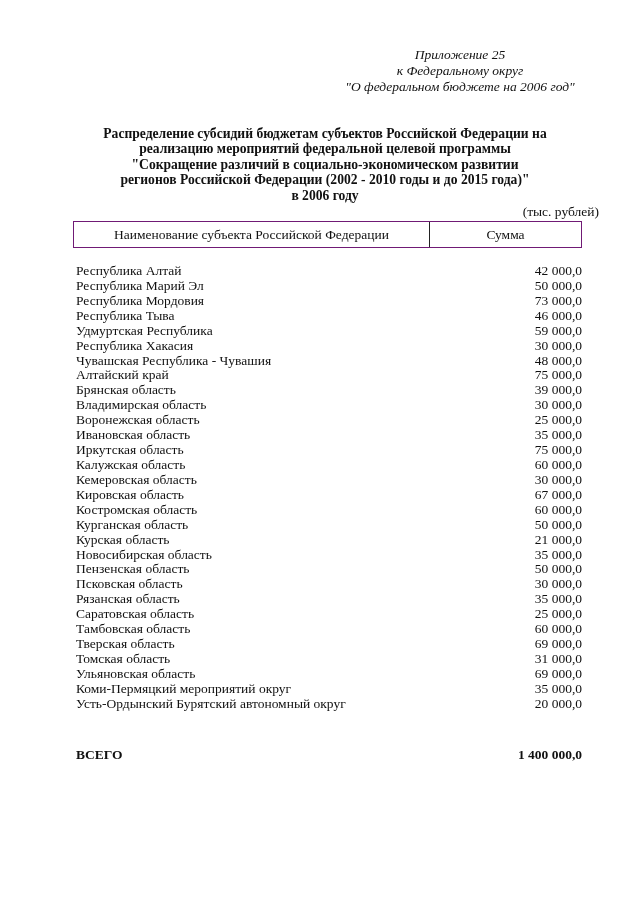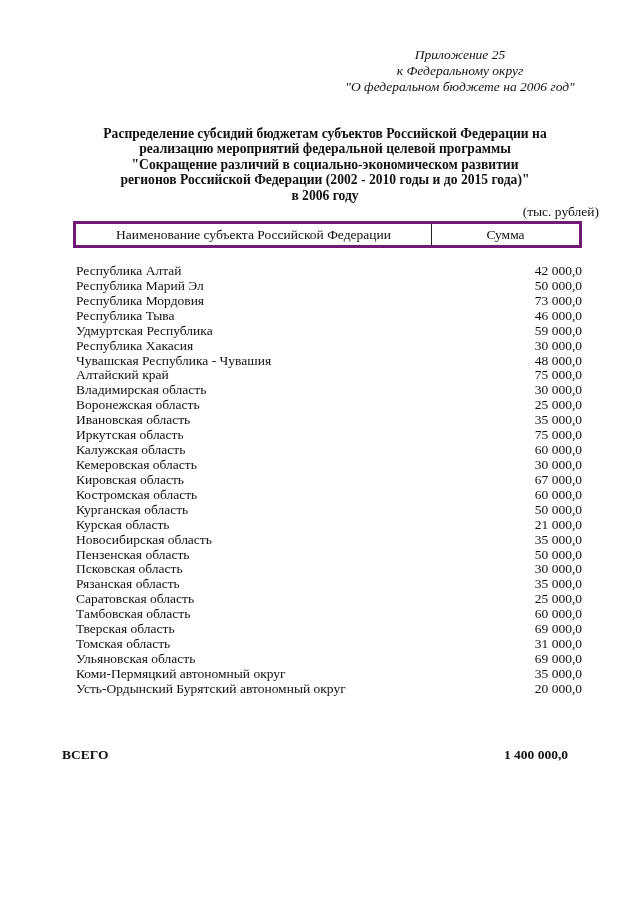--- a/index.html
+++ b/index.html
@@ -42,21 +42,21 @@
       right: 41px;
       font-size: 13.5px;
       white-space: nowrap;
     }
     .table-header {
       position: absolute;
       top: 221px;
       left: 73px;
       width: 509px;
       height: 27px;
-      border: 3px solid #701a75;
+      border: 1px solid #701a75;
       display: flex;
       box-sizing: border-box;
     }
     .th {
       display: flex;
       align-items: center;
       justify-content: center;
       font-size: 13.5px;
       white-space: nowrap;
     }
@@ -73,21 +73,21 @@
       justify-content: space-between;
       height: 14.93px;
       line-height: 14.93px;
       font-size: 13.5px;
     }
     .row .name { white-space: nowrap; }
     .row .value { white-space: nowrap; text-align: right; }
     .total {
       position: absolute;
       top: 747px;
-      left: 62px;
+      left: 76px;
       width: 506px;
       display: flex;
       justify-content: space-between;
       font-weight: bold;
       font-size: 13.5px;
     }
   </style>
 </head>
 <body>
 
@@ -139,20 +139,24 @@
     </div>
     <div class="row">
       <span class="name">Чувашская Республика - Чувашия</span>
       <span class="value">48 000,0</span>
     </div>
     <div class="row">
       <span class="name">Алтайский край</span>
       <span class="value">75 000,0</span>
     </div>
     <div class="row">
+      <span class="name">Брянская область</span>
+      <span class="value">39 000,0</span>
+    </div>
+    <div class="row">
       <span class="name">Владимирская область</span>
       <span class="value">30 000,0</span>
     </div>
     <div class="row">
       <span class="name">Воронежская область</span>
       <span class="value">25 000,0</span>
     </div>
     <div class="row">
       <span class="name">Ивановская область</span>
       <span class="value">35 000,0</span>
@@ -215,21 +219,21 @@
     </div>
     <div class="row">
       <span class="name">Томская область</span>
       <span class="value">31 000,0</span>
     </div>
     <div class="row">
       <span class="name">Ульяновская область</span>
       <span class="value">69 000,0</span>
     </div>
     <div class="row">
-      <span class="name">Коми-Пермяцкий автономный округ</span>
+      <span class="name">Коми-Пермяцкий мероприятий округ</span>
       <span class="value">35 000,0</span>
     </div>
     <div class="row">
       <span class="name">Усть-Ордынский Бурятский автономный округ</span>
       <span class="value">20 000,0</span>
     </div>
   </div>
 
 <div class="total">
   <span>ВСЕГО</span>

